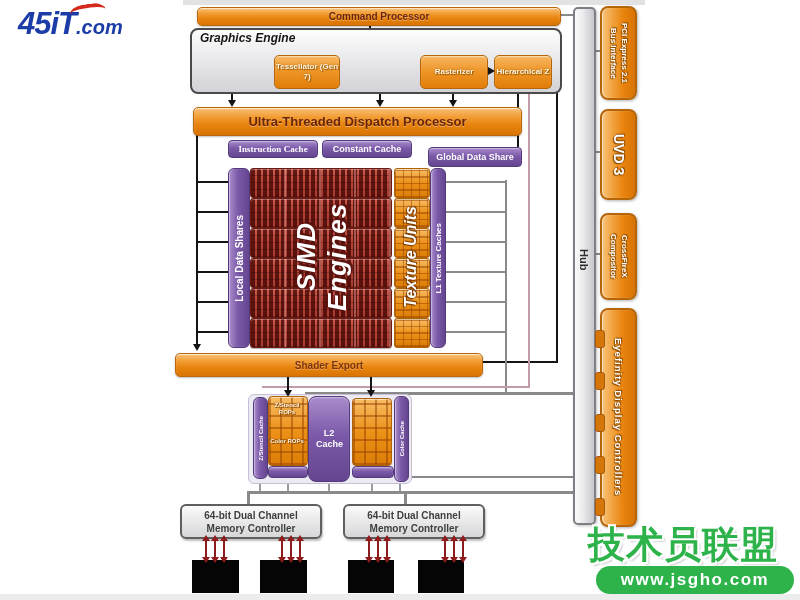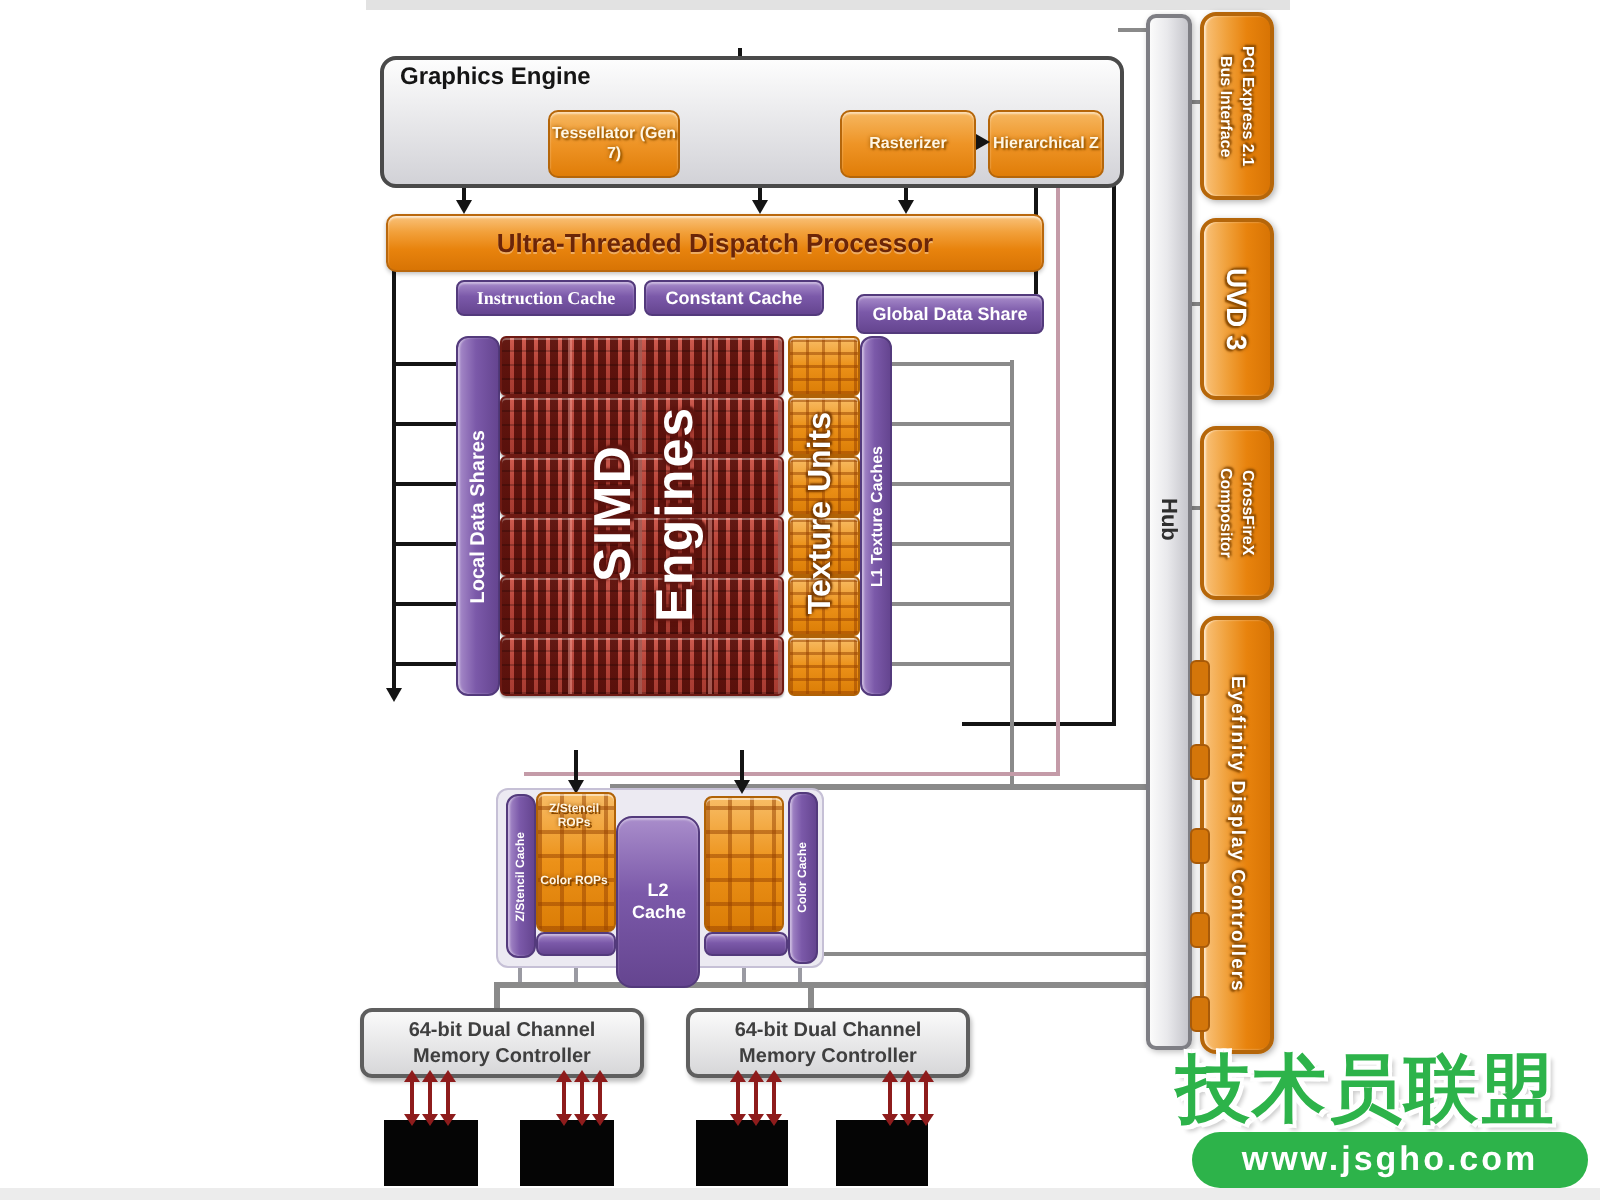--- a/index.html
+++ b/index.html
@@ -1,18 +1,18 @@
 <!DOCTYPE html>
 <html><head>
 <meta charset="utf-8">
 <style>
   html,body{margin:0;padding:0;background:#fff;}
   #canvas{position:relative;width:800px;height:600px;background:#fff;overflow:hidden;
           font-family:"Liberation Sans",sans-serif;}
-  .abs{position:absolute;}
+  .abs{position:absolute;font-style:italic;}
   
   .wire{position:absolute;background:#141414;z-index:1;}
   .wire.gray{background:#8a8a8a;}
   .wire.pink{background:#c49ba8;}
   .wire.thin{background:#9a9aa2;}
   .arr-down{position:absolute;width:0;height:0;border-left:4px solid transparent;
             border-right:4px solid transparent;border-top:7px solid #141414;z-index:3;}
   .arr-right{position:absolute;width:0;height:0;border-top:4px solid transparent;
              border-bottom:4px solid transparent;border-left:7px solid #141414;z-index:3;}
   
@@ -132,20 +132,23 @@
   <div class="wire" style="left:370px;top:375px;width:2px;height:17px;"></div>
   <div class="arr-down" style="left:284px;top:390px;"></div>
   <div class="arr-down" style="left:367px;top:390px;"></div>
   <div class="wire gray" style="left:407px;top:476px;width:170px;height:2px;"></div>
   <div class="wire gray" style="left:576px;top:476px;width:2px;height:16px;"></div>
   <div class="wire gray" style="left:248px;top:491px;width:330px;height:3px;"></div>
   <div class="wire gray" style="left:247px;top:491px;width:3px;height:14px;"></div>
   <div class="wire gray" style="left:404px;top:491px;width:3px;height:14px;"></div>
   <div class="wire gray" style="left:559px;top:14px;width:14px;height:2px;"></div>
 
+  <div class="obar" style="left:197px;top:7px;width:362px;height:17px;">
+    <span class="bar-text-dark" style="font-size:10px;">Command Processor</span>
+  </div>
 
   <div class="gbox" style="left:190px;top:28px;width:368px;height:62px;"></div>
   <div class="abs" style="left:200px;top:31px;font-size:12px;font-weight:bold;color:#151515;z-index:2;">Graphics Engine</div>
 
   <div class="gblock" style="left:274px;top:55px;width:64px;height:32px;">
     <span>Tessellator (Gen 7)</span>
     </div>
   <div class="gblock" style="left:494px;top:55px;width:56px;height:32px;">
     <span>Hierarchical Z</span>
     </div>
@@ -174,30 +177,33 @@
   <div class="abs" style="left:252px;top:168px;width:140px;height:178px;z-index:3;display:flex;align-items:center;justify-content:center;">
     <span class="vtext-up" style="font-size:26px;letter-spacing:1px;text-shadow:2px 2px 1px #5d140f,-1px -1px 1px #5d140f,0 0 3px #5d140f;">SIMD Engines</span>
   </div>
   <div class="abs" style="left:394px;top:168px;width:34px;height:178px;z-index:3;display:flex;align-items:center;justify-content:center;">
     <span class="vtext-up" style="font-size:16px;text-shadow:1px 1px 1px #7a3c00,-1px -1px 1px #7a3c00,0 0 2px #7a3c00;">Texture Units</span>
   </div>
   <div class="pbar-v" style="left:430px;top:168px;width:14px;height:178px;">
     <span class="vtext-up" style="font-size:8px;">L1 Texture Caches</span>
   </div>
 
+  <div class="obar" style="left:175px;top:353px;width:306px;height:22px;">
+    <span class="bar-text-dark" style="font-size:10px;opacity:.85;">Shader Export</span>
+  </div>
 
   <div class="abs" style="left:248px;top:394px;width:162px;height:88px;background:#eceaf2;border:1px solid #c6c0d6;border-radius:6px;z-index:2;"></div>
   <div class="pbar-v" style="left:253px;top:397px;width:13px;height:80px;z-index:3;">
     <span class="vtext-up" style="font-size:6px;">Z/Stencil Cache</span>
   </div>
   <div class="rop-block" style="left:268px;top:396px;width:38px;height:68px;"></div>
   <div class="rop-label" style="left:268px;top:402px;width:38px;">Z/Stencil ROPs</div>
   <div class="rop-label" style="left:268px;top:438px;width:38px;">Color ROPs</div>
   <div class="pbar" style="left:268px;top:466px;width:38px;height:10px;z-index:3;"></div>
-  <div class="pbar" style="left:308px;top:396px;width:40px;height:84px;border-radius:8px;z-index:3;font-size:9px;line-height:1.2;margin-top:12px;">
+  <div class="pbar" style="left:308px;top:396px;width:40px;height:84px;border-radius:8px;z-index:3;font-size:9px;line-height:1.2;">
     <span style="width:26px;">L2 Cache</span>
   </div>
   <div class="rop-block" style="left:352px;top:398px;width:38px;height:66px;"></div>
   <div class="pbar" style="left:352px;top:466px;width:40px;height:10px;z-index:3;"></div>
   <div class="pbar-v" style="left:394px;top:396px;width:13px;height:84px;z-index:3;">
     <span class="vtext-up" style="font-size:6px;">Color Cache</span>
   </div>
   <div class="wire thin" style="left:259px;top:482px;width:1.5px;height:9px;"></div>
   <div class="wire thin" style="left:287px;top:482px;width:1.5px;height:9px;"></div>
   <div class="wire thin" style="left:328px;top:482px;width:1.5px;height:9px;"></div>
@@ -233,20 +239,24 @@
     <span class="vtext" style="font-size:8px;line-height:1.4;">
       <span style="display:block;">CrossFireX</span>
       <span style="display:block;">Compositor</span>
     </span>
   </div>
   <div class="obar-v" style="left:600px;top:308px;width:33px;height:215px;">
     <span class="vtext" style="font-size:9.5px;letter-spacing:1px;">Eyefinity Display Controllers</span>
   </div>
 
   <div class="wm-left">
+    <div style="position:relative;">
+      <span class="wm-logo"><span>45iT</span><span class="suffix">.com</span></span>
+      <span class="wm-swoosh"></span>
+    </div>
   </div>
 
   <div class="wm-right-title">技术员联盟</div>
   <div class="wm-right-pill">
     <span>www.jsgho.com</span>
   </div>
 
 <div class="simd-row" style="top: 168px;"></div>
     <div class="tex-block" style="top: 168px;"></div>
     <div class="wire" style="left: 196px; top: 181px; width: 32px; height: 2px;"></div>

